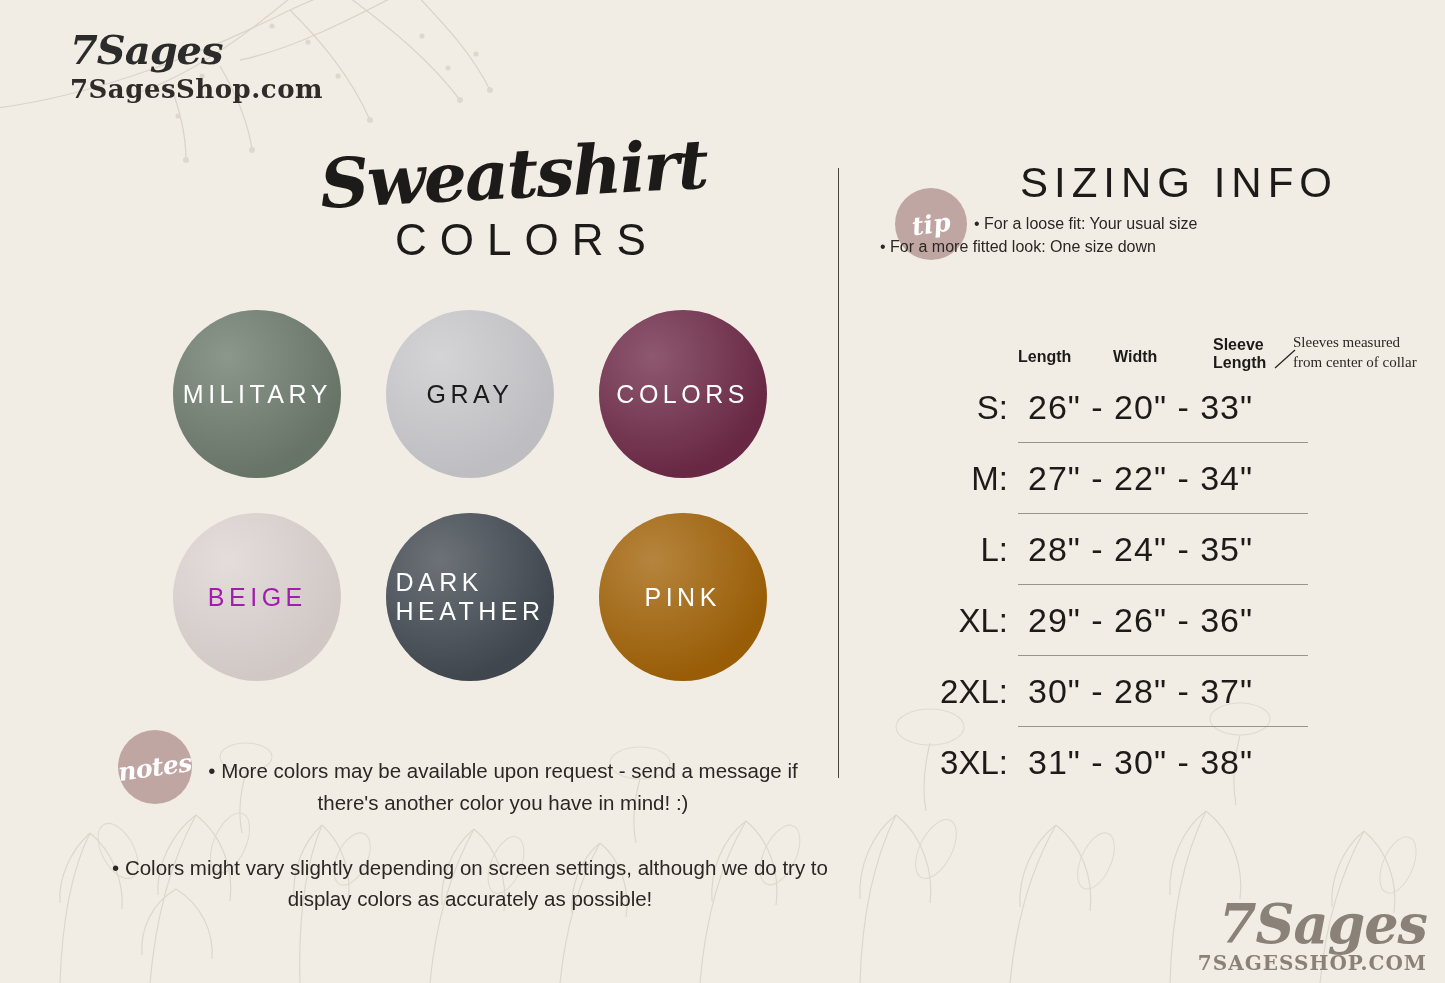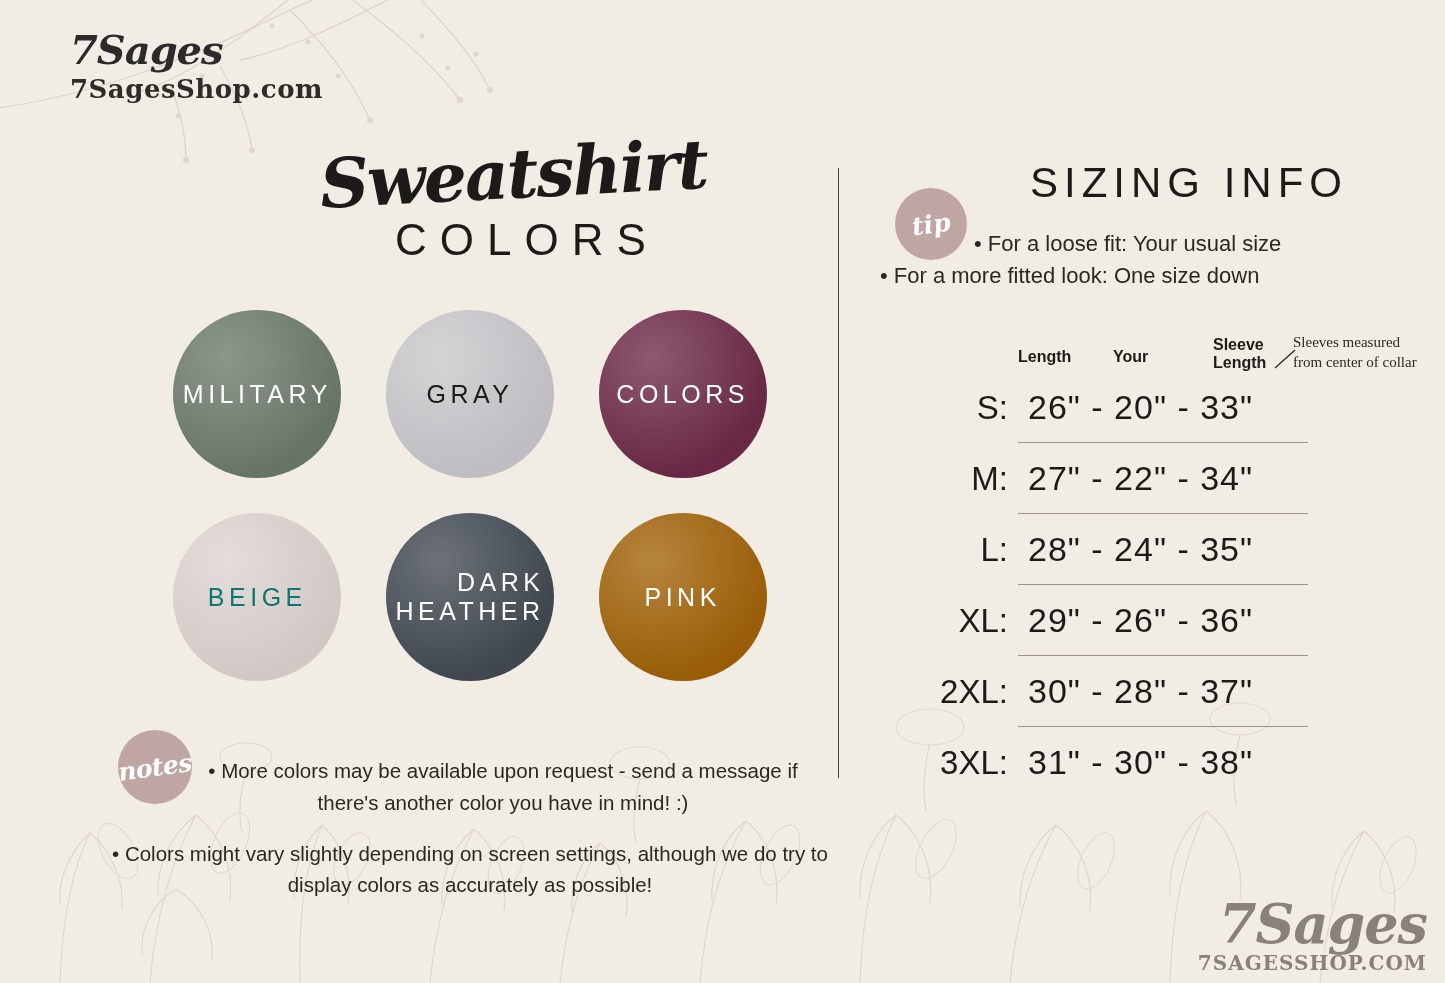--- a/index.html
+++ b/index.html
@@ -55,21 +55,21 @@
     width:620px;
     display:grid;
     grid-template-columns:repeat(3, 1fr);
     grid-row-gap:35px;
     grid-column-gap:18px;
   }
   .swatch-cell { display:flex; justify-content:center; }
   .swatch {
     width:168px; height:168px; border-radius:50%;
     display:flex; align-items:center; justify-content:center;
-    text-align:right;
+    text-align:left;
     position:relative;
     overflow:hidden;
   }
   .swatch::after{
     content:""; position:absolute; inset:0; border-radius:50%;
     background:radial-gradient(circle at 32% 28%, rgba(255,255,255,.22), rgba(0,0,0,.05) 72%);
   }
   .swatch-label {
     position:relative; z-index:2;
     font-family:"Liberation Sans", sans-serif;
@@ -90,21 +90,21 @@
     font-size:25px; color:#ffffff; transform:rotate(-8deg);
     letter-spacing:-.5px;
   }
   #notes-body {
     position:absolute; left:110px; top:755px; width:720px;
     text-align:center;
     font-family:"Liberation Sans", sans-serif;
     font-size:20.5px; color:#2b2724; line-height:1.55;
     font-weight:300;
   }
-  .note-para { margin-bottom:19px; }
+  .note-para { margin-bottom:33px; }
   .note-para:last-child { margin-bottom:0; }
   #note-1 { padding-left:66px; }
 
   
   #vertical-divider {
     position:absolute; left:838px; top:168px;
     width:1px; height:610px; background:#4a443e;
   }
 
   
@@ -116,29 +116,29 @@
     background:#C0A6A3;
     display:flex; align-items:center; justify-content:center;
   }
   #tip-badge-label {
     font-family:"DejaVu Serif", serif;
     font-style:italic; font-weight:bold;
     font-size:25px; color:#ffffff; transform:rotate(-8deg);
   }
 
   #sizing-title {
-    position:absolute; left:192px; top:162px;
+    position:absolute; left:182px; top:162px;
     font-family:"Liberation Sans", sans-serif;
     font-size:42px; letter-spacing:6px; font-weight:300;
     color:#1d1b19; line-height:1;
   }
   #tip-lines {
-    position:absolute; left:40px; top:228px; width:560px;
-    font-family:"Liberation Sans", sans-serif;
-    font-size:22px; color:#2b2724; font-weight:300; line-height:1.45;
+    position:absolute; left:40px; top:212px; width:560px;
+    font-family:"Liberation Sans", sans-serif;
+    font-size:16px; color:#2b2724; font-weight:300; line-height:1.45;
   }
   #tip-line-1 { padding-left:96px; }
   #tip-line-2 { padding-left:2px; }
 
   
   #size-table { position:absolute; left:0; top:330px; width:607px; }
 
   #col-headers {
     position:relative; height:42px;
     font-family:"Liberation Sans", sans-serif;
@@ -300,21 +300,21 @@
         <span class="swatch-label" style="color: rgb(29, 27, 25);">GRAY</span>
       </div>
     </div>
     <div class="swatch-cell">
       <div class="swatch" style="background: rgb(110, 42, 72);">
         <span class="swatch-label" style="color: rgb(255, 255, 255);">COLORS</span>
       </div>
     </div>
     <div class="swatch-cell">
       <div class="swatch" style="background: rgb(220, 211, 208);">
-        <span class="swatch-label" style="color: #0f766e;">BEIGE</span>
+        <span class="swatch-label" style="color: #a21caf;">BEIGE</span>
       </div>
     </div>
     <div class="swatch-cell">
       <div class="swatch" style="background: rgb(67, 74, 82);">
         <span class="swatch-label" style="color: rgb(255, 255, 255);">DARK
 HEATHER</span>
       </div>
     </div>
     <div class="swatch-cell">
       <div class="swatch" style="background: #a16207;">
@@ -347,21 +347,21 @@
 
   <div id="tip-lines">
     <div id="tip-line-1">• For a loose fit: Your usual size</div>
     <div id="tip-line-2">• For a more fitted look: One size down</div>
   </div>
 
   <div id="size-table">
 
     <div id="col-headers">
       <span id="header-length">Length</span>
-      <span id="header-width">Your</span>
+      <span id="header-width">Width</span>
       <span id="header-sleeve">Sleeve
 Length</span>
       <svg id="sleeve-leader" viewBox="0 0 22 22">
         <line x1="1" y1="20" x2="21" y2="2" stroke="#2b2724" stroke-width="1.3"></line>
       </svg>
       <span id="sleeve-note">Sleeves measured
 from center of collar</span>
     </div>
 
     <div class="size-row">

